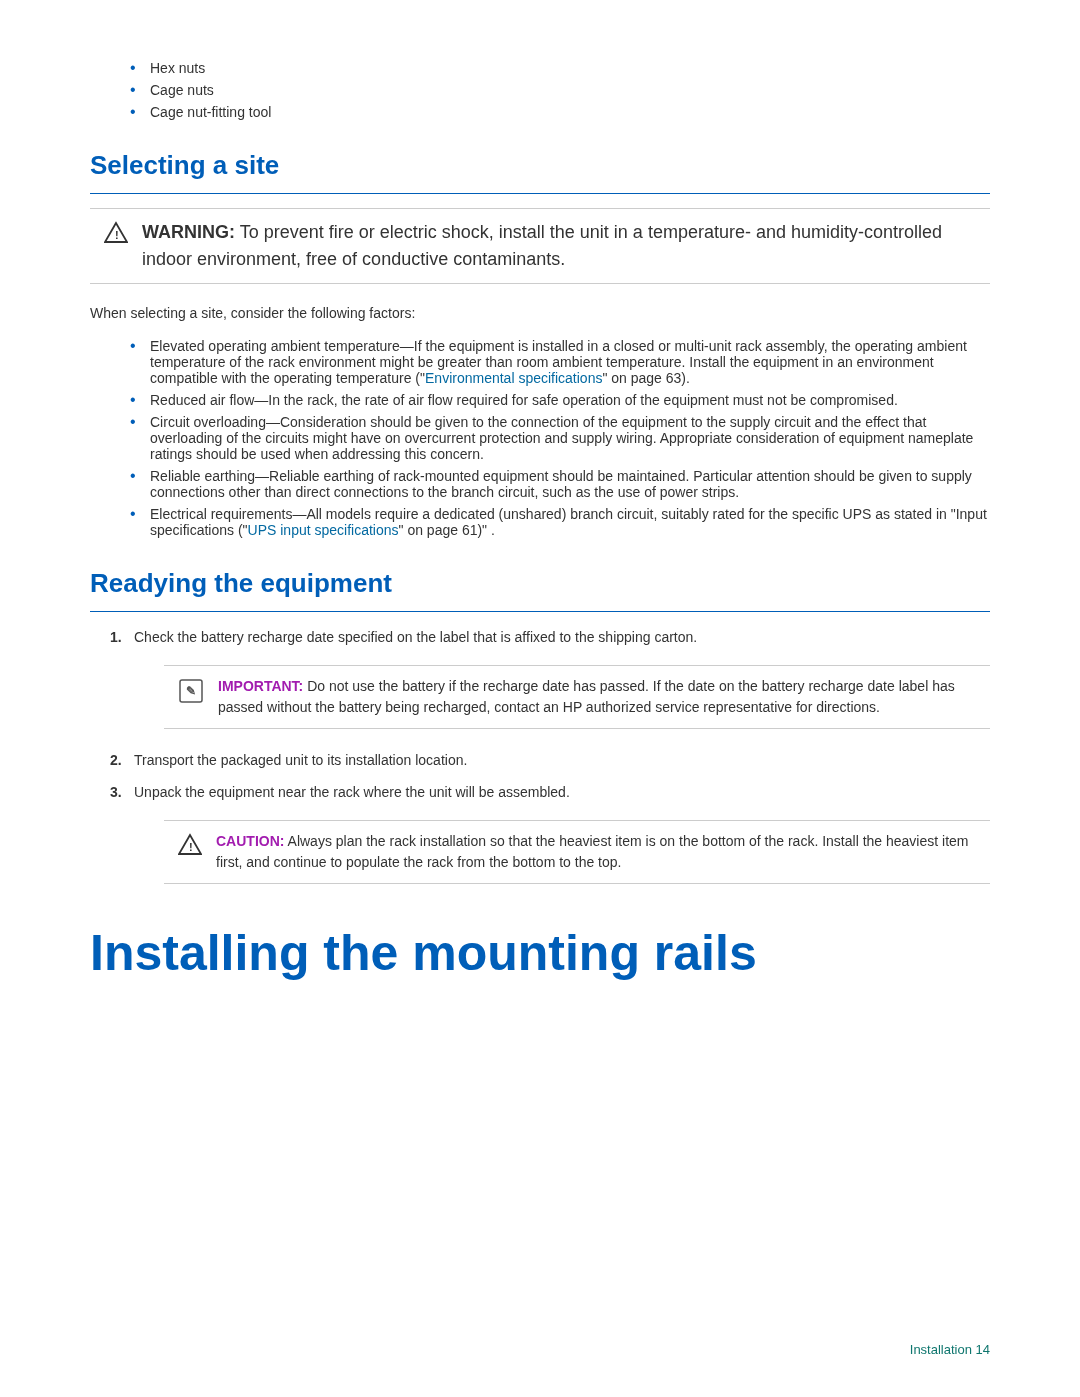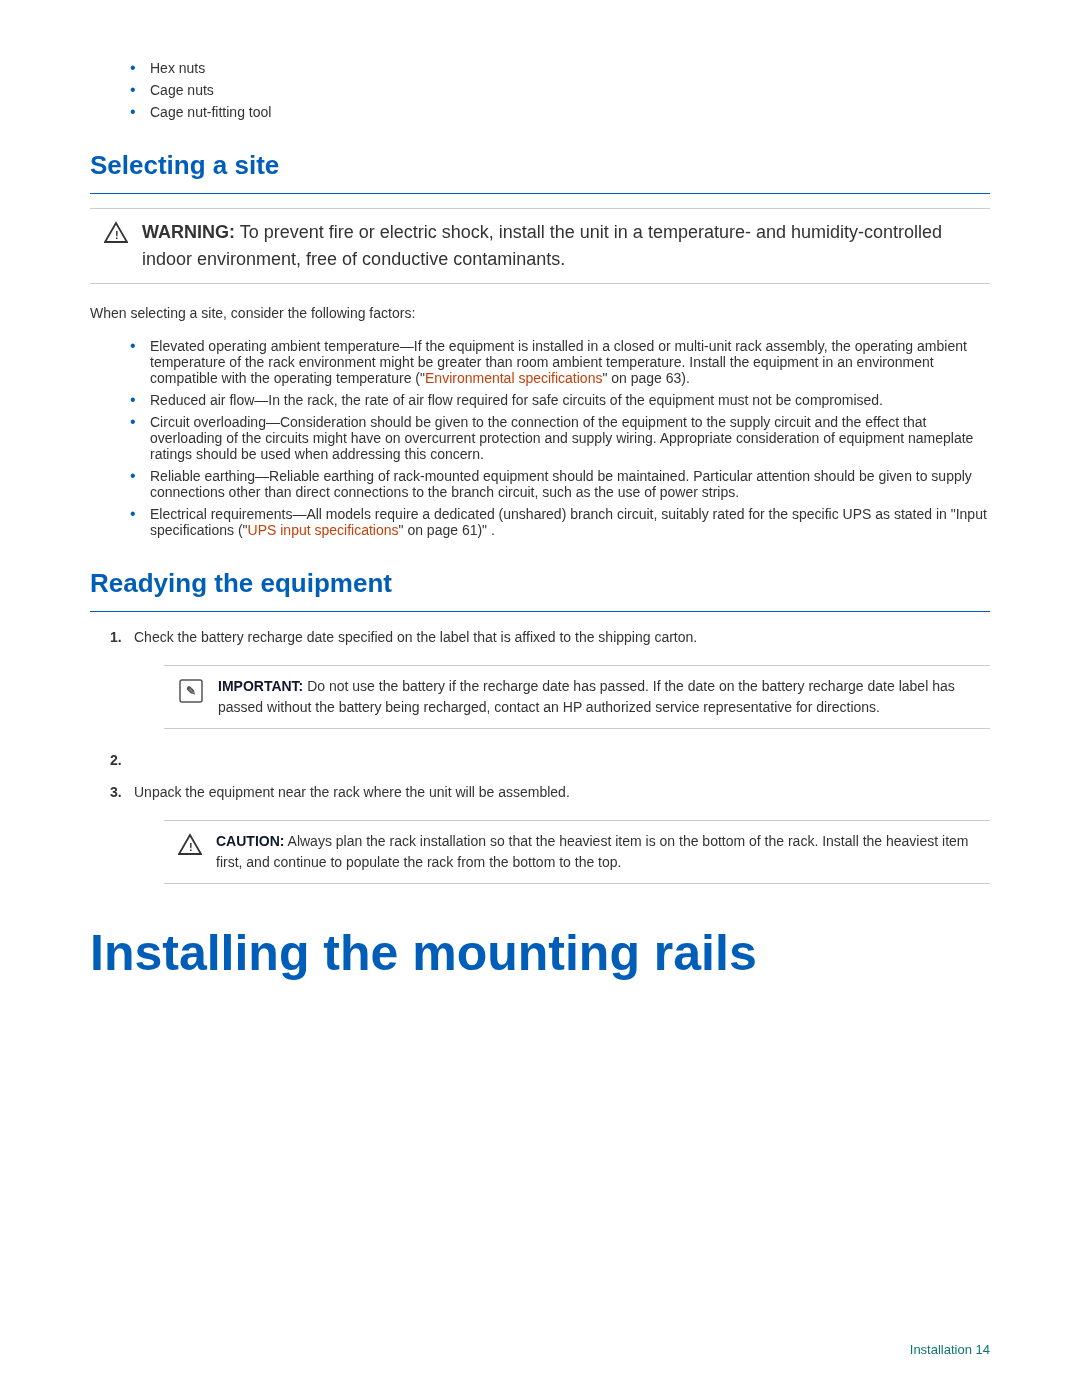--- a/index.html
+++ b/index.html
@@ -94,21 +94,21 @@
     }
 
     .intro-text {
       font-size: 14px;
       color: #333;
       margin-bottom: 14px;
       line-height: 1.6;
     }
 
     .link {
-      color: #c2410c;
+      color: #0369a1;
       text-decoration: none;
     }
 
     .ordered-list {
       list-style: none;
       margin: 0 0 10px 20px;
     }
 
     .ordered-list li {
       display: flex;
@@ -150,21 +150,21 @@
       gap: 14px;
     }
 
     .important-text {
       font-size: 14px;
       color: #333;
       line-height: 1.5;
     }
 
     .important-text strong {
-      color: #0f172a;
+      color: #a21caf;
       font-weight: bold;
     }
 
     .page-footer {
       position: fixed;
       bottom: 40px;
       right: 90px;
       font-size: 13px;
       color: #0f766e;
     }
@@ -199,21 +199,21 @@
   </div>
 </div>
 
 <p class="intro-text">When selecting a site, consider the following factors:</p>
 
 <ul class="bullet-list">
   <li>
     Elevated operating ambient temperature—If the equipment is installed in a closed or multi-unit rack assembly, the operating ambient temperature of the rack environment might be greater than room ambient temperature. Install the equipment in an environment compatible with the operating temperature ("<a class="link" href="#">Environmental specifications</a>" on page 63).
   </li>
   <li>
-    Reduced air flow—In the rack, the rate of air flow required for safe circuits of the equipment must not be compromised.
+    Reduced air flow—In the rack, the rate of air flow required for safe operation of the equipment must not be compromised.
   </li>
   <li>
     Circuit overloading—Consideration should be given to the connection of the equipment to the supply circuit and the effect that overloading of the circuits might have on overcurrent protection and supply wiring. Appropriate consideration of equipment nameplate ratings should be used when addressing this concern.
   </li>
   <li>
     Reliable earthing—Reliable earthing of rack-mounted equipment should be maintained. Particular attention should be given to supply connections other than direct connections to the branch circuit, such as the use of power strips.
   </li>
   <li>
     Electrical requirements—All models require a dedicated (unshared) branch circuit, suitably rated for the specific UPS as stated in "Input specifications ("<a class="link" href="#">UPS input specifications</a>" on page 61)" .
   </li>
@@ -239,20 +239,21 @@
       </div>
       <div class="important-text">
         <strong>IMPORTANT:</strong>
         <span>  </span><span>Do not use the battery if the recharge date has passed. If the date on the battery recharge date label has passed without the battery being recharged, contact an HP authorized service representative for directions.</span>
       </div>
     </div>
   </li>
 
   <li>
     <span class="num">2.</span>
+    <span>Transport the packaged unit to its installation location.</span>
   </li>
 
   <li>
     <span class="num">3.</span>
     <span>Unpack the equipment near the rack where the unit will be assembled.</span>
   </li>
 
   <li style="flex-direction: column; padding-left: 24px; margin-top: -4px;">
     <div class="caution-box">
       <div class="important-icon">

